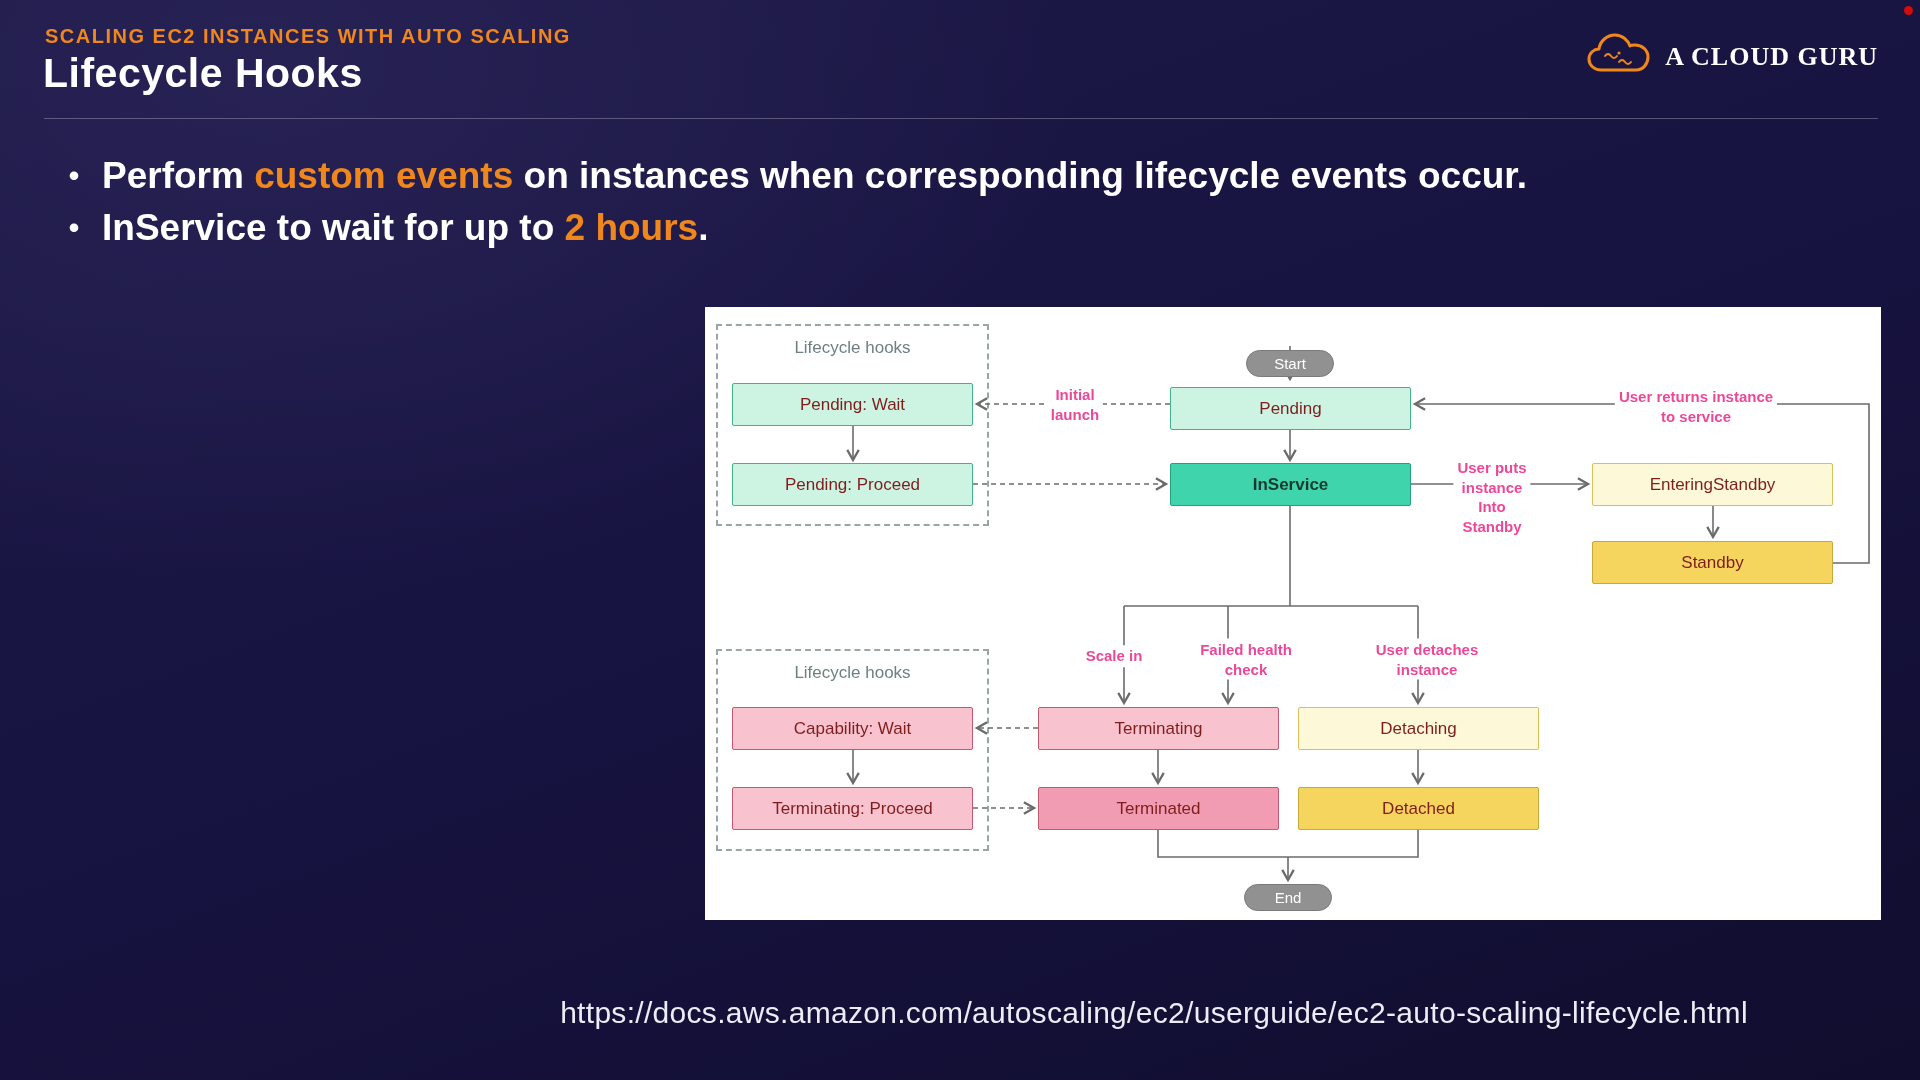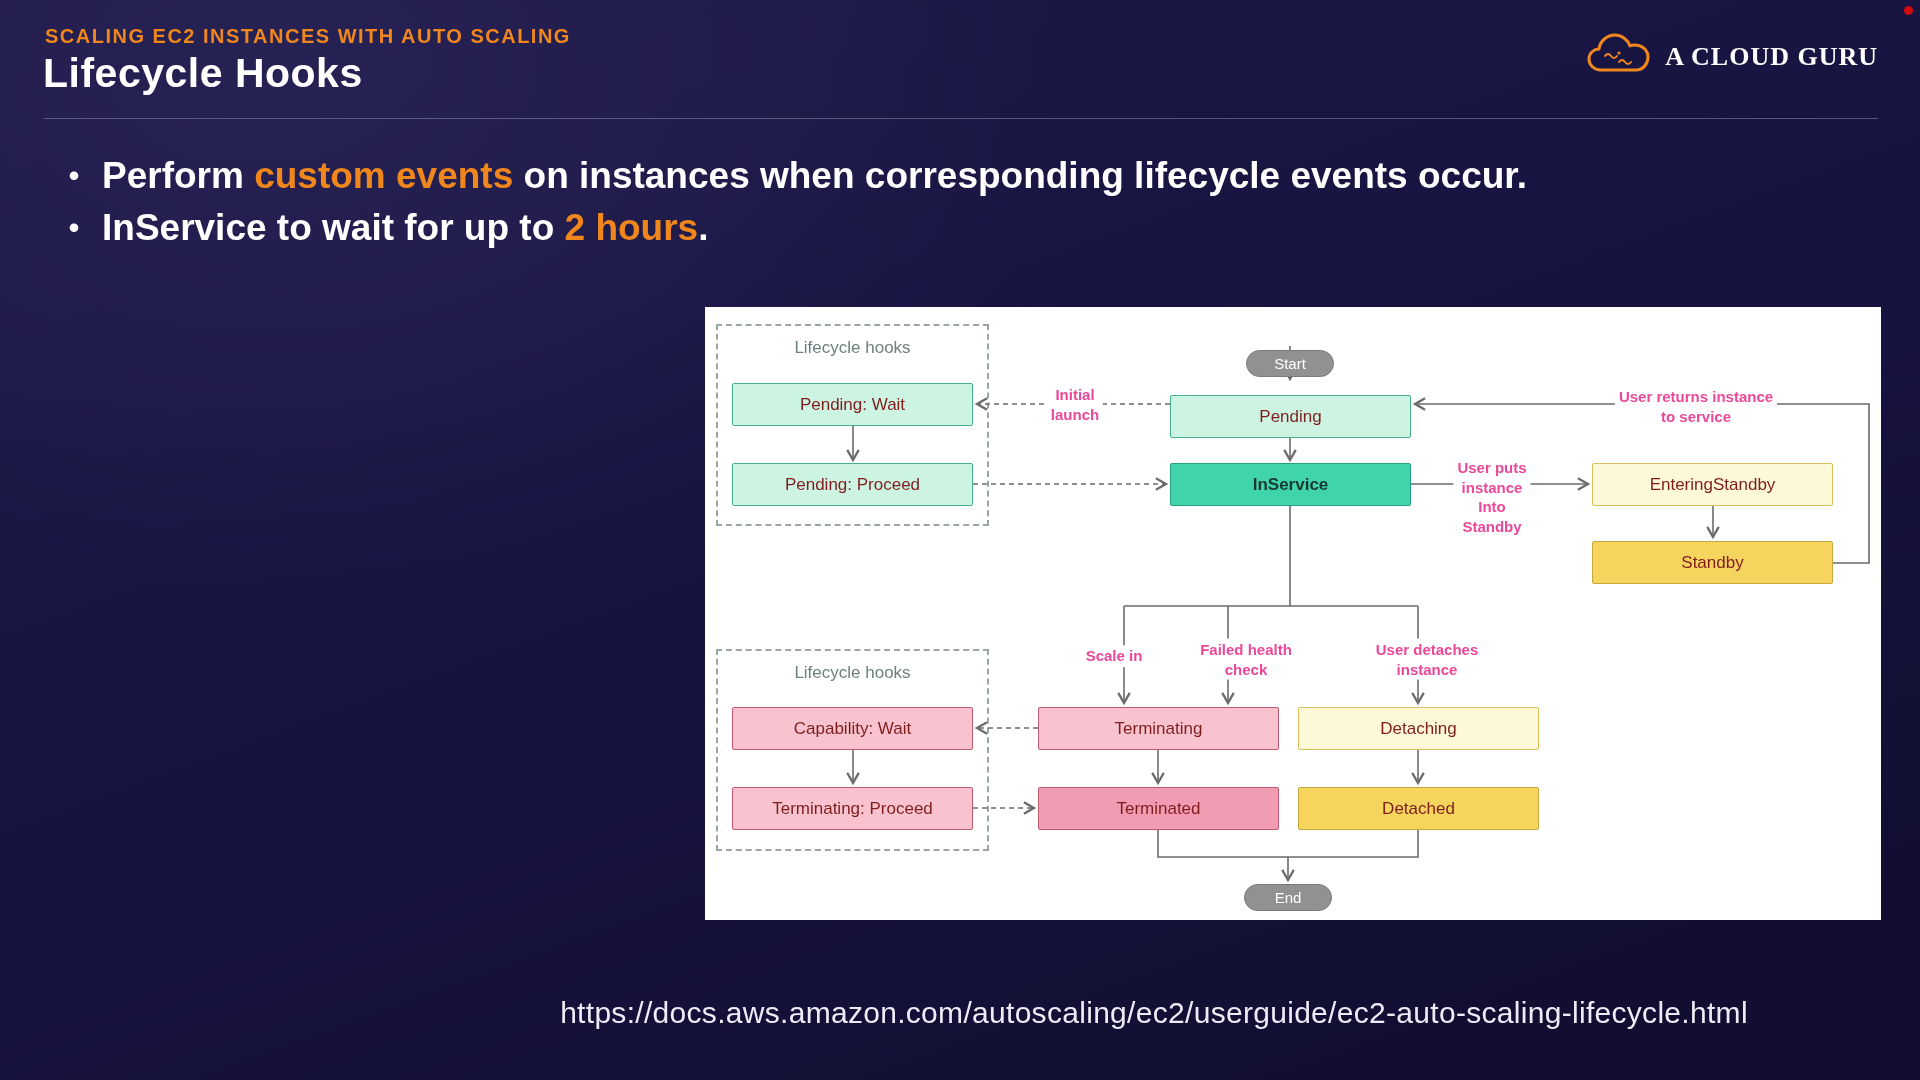--- a/index.html
+++ b/index.html
@@ -54,21 +54,21 @@
   .n-paleyellow{background:#fdf8d8;border-color:#d9c05a;}
   .n-gold{background:#f6d55f;border-color:#c7a83e;}
   .n-pink{background:#f8c3cf;border-color:#c05a72;}
   .n-pinkdark{background:#f29cb3;border-color:#c05a72;}
   .oval{background:#919191;border-color:#7a7a7a;color:#ffffff;border-radius:14px;
     font-size:15px;font-weight:500;}
 
   .nd-start{left:541px;top:13px;width:88px;height:27px;margin-top:30px;}
   .nd-pending-wait{left:27px;top:76px;}
   .nd-pending-proceed{left:27px;top:156px;}
-  .nd-pending{left:465px;top:88px;}
+  .nd-pending{left:465px;top:80px;}
   .nd-inservice{left:465px;top:156px;}
   .nd-entering{left:887px;top:156px;}
   .nd-standby{left:887px;top:234px;}
   .nd-terminating-wait{left:27px;top:400px;}
   .nd-terminating-proceed{left:27px;top:480px;}
   .nd-terminating{left:333px;top:400px;}
   .nd-detaching{left:593px;top:400px;}
   .nd-terminated{left:333px;top:480px;}
   .nd-detached{left:593px;top:480px;}
   .nd-end{left:539px;top:577px;width:88px;height:27px;}

